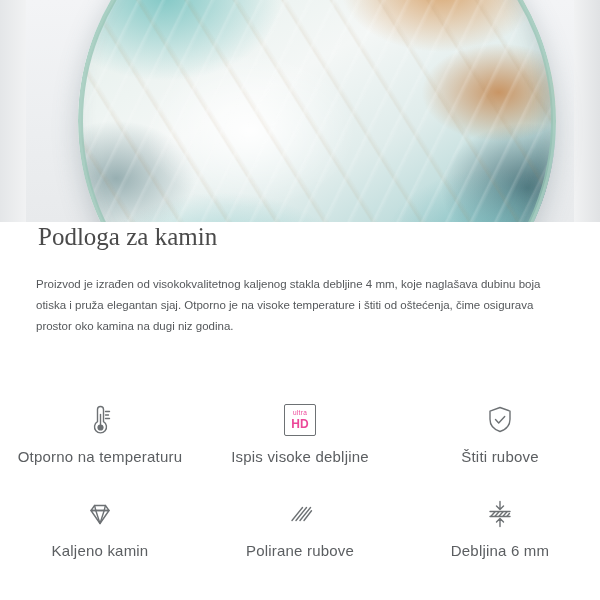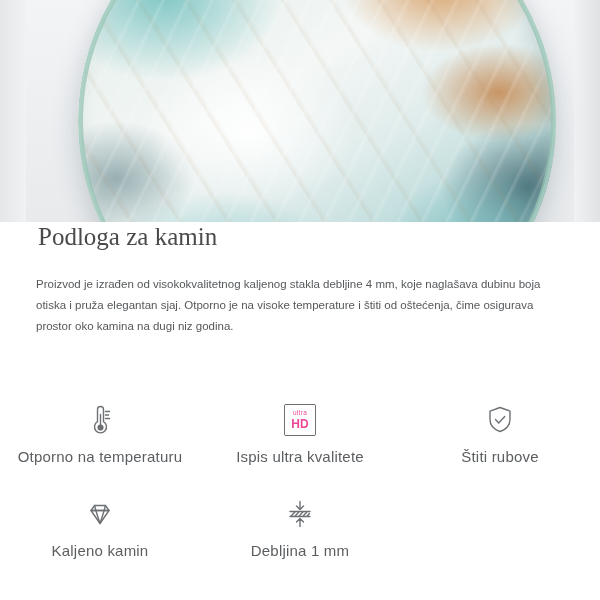--- a/index.html
+++ b/index.html
@@ -237,21 +237,21 @@
       <div class="feature-label">Otporno na temperaturu</div>
     </div>
 
     <div class="feature">
       <div class="feature-icon">
         <div class="hd-box">
           <span class="hd-ultra">ultra</span>
           <span class="hd-hd">HD</span>
         </div>
       </div>
-      <div class="feature-label">Ispis ultra kvalitete</div>
+      <div class="feature-label">Ispis visoke debljine</div>
     </div>
 
     <div class="feature">
       <div class="feature-icon">
         <svg width="44" height="44" viewBox="0 0 44 44" aria-hidden="true">
           <g class="stroke">
             <path d="M22 9.5l10 3.6v8.2c0 6.3-4.3 10.4-10 12.2-5.7-1.8-10-5.9-10-12.2v-8.2z"></path>
             <path d="M17.5 21.6l3.2 3.3 6-6.4"></path>
           </g>
         </svg>
@@ -265,29 +265,42 @@
           <g class="stroke">
             <path d="M13 18.5h18L22 31.5z"></path>
             <path d="M16.6 13.5h10.8l3.6 5H13z"></path>
             <path d="M16.6 13.5l1.2 5M27.4 13.5l-1.2 5M17.8 18.5L22 31.5l4.2-13"></path>
           </g>
         </svg>
       </div>
       <div class="feature-label">Kaljeno kamin</div>
     </div>
 
+    <div class="feature">
+      <div class="feature-icon">
+        <svg width="44" height="44" viewBox="0 0 44 44" aria-hidden="true">
+          <g class="stroke">
+            <path d="M14 28.5L24.5 15.5"></path>
+            <path d="M18 28.5L28.5 15.5"></path>
+            <path d="M22 28.5L32.5 15.5"></path>
+            <path d="M26 28.5L33.5 18.8"></path>
+          </g>
+        </svg>
+      </div>
+      <div class="feature-label">Polirane rubove</div>
+    </div>
 
     <div class="feature">
       <div class="feature-icon">
         <svg width="44" height="44" viewBox="0 0 44 44" aria-hidden="true">
           <g class="stroke">
             <path d="M22 9.5v7.5M18.5 14l3.5 3.5 3.5-3.5"></path>
             <path d="M22 34.5v-7.5M18.5 30l3.5-3.5 3.5 3.5"></path>
             <path d="M12 19.5h20M12 24.5h20"></path>
             <path d="M13 24.3l4-4.6M17 24.3l4-4.6M21 24.3l4-4.6M25 24.3l4-4.6M29 24.3l2.4-2.8"></path>
           </g>
         </svg>
       </div>
-      <div class="feature-label">Debljina 1 mm</div>
+      <div class="feature-label">Debljina 6 mm</div>
     </div>
 
   </div>
 </div>
 
 </body></html>

